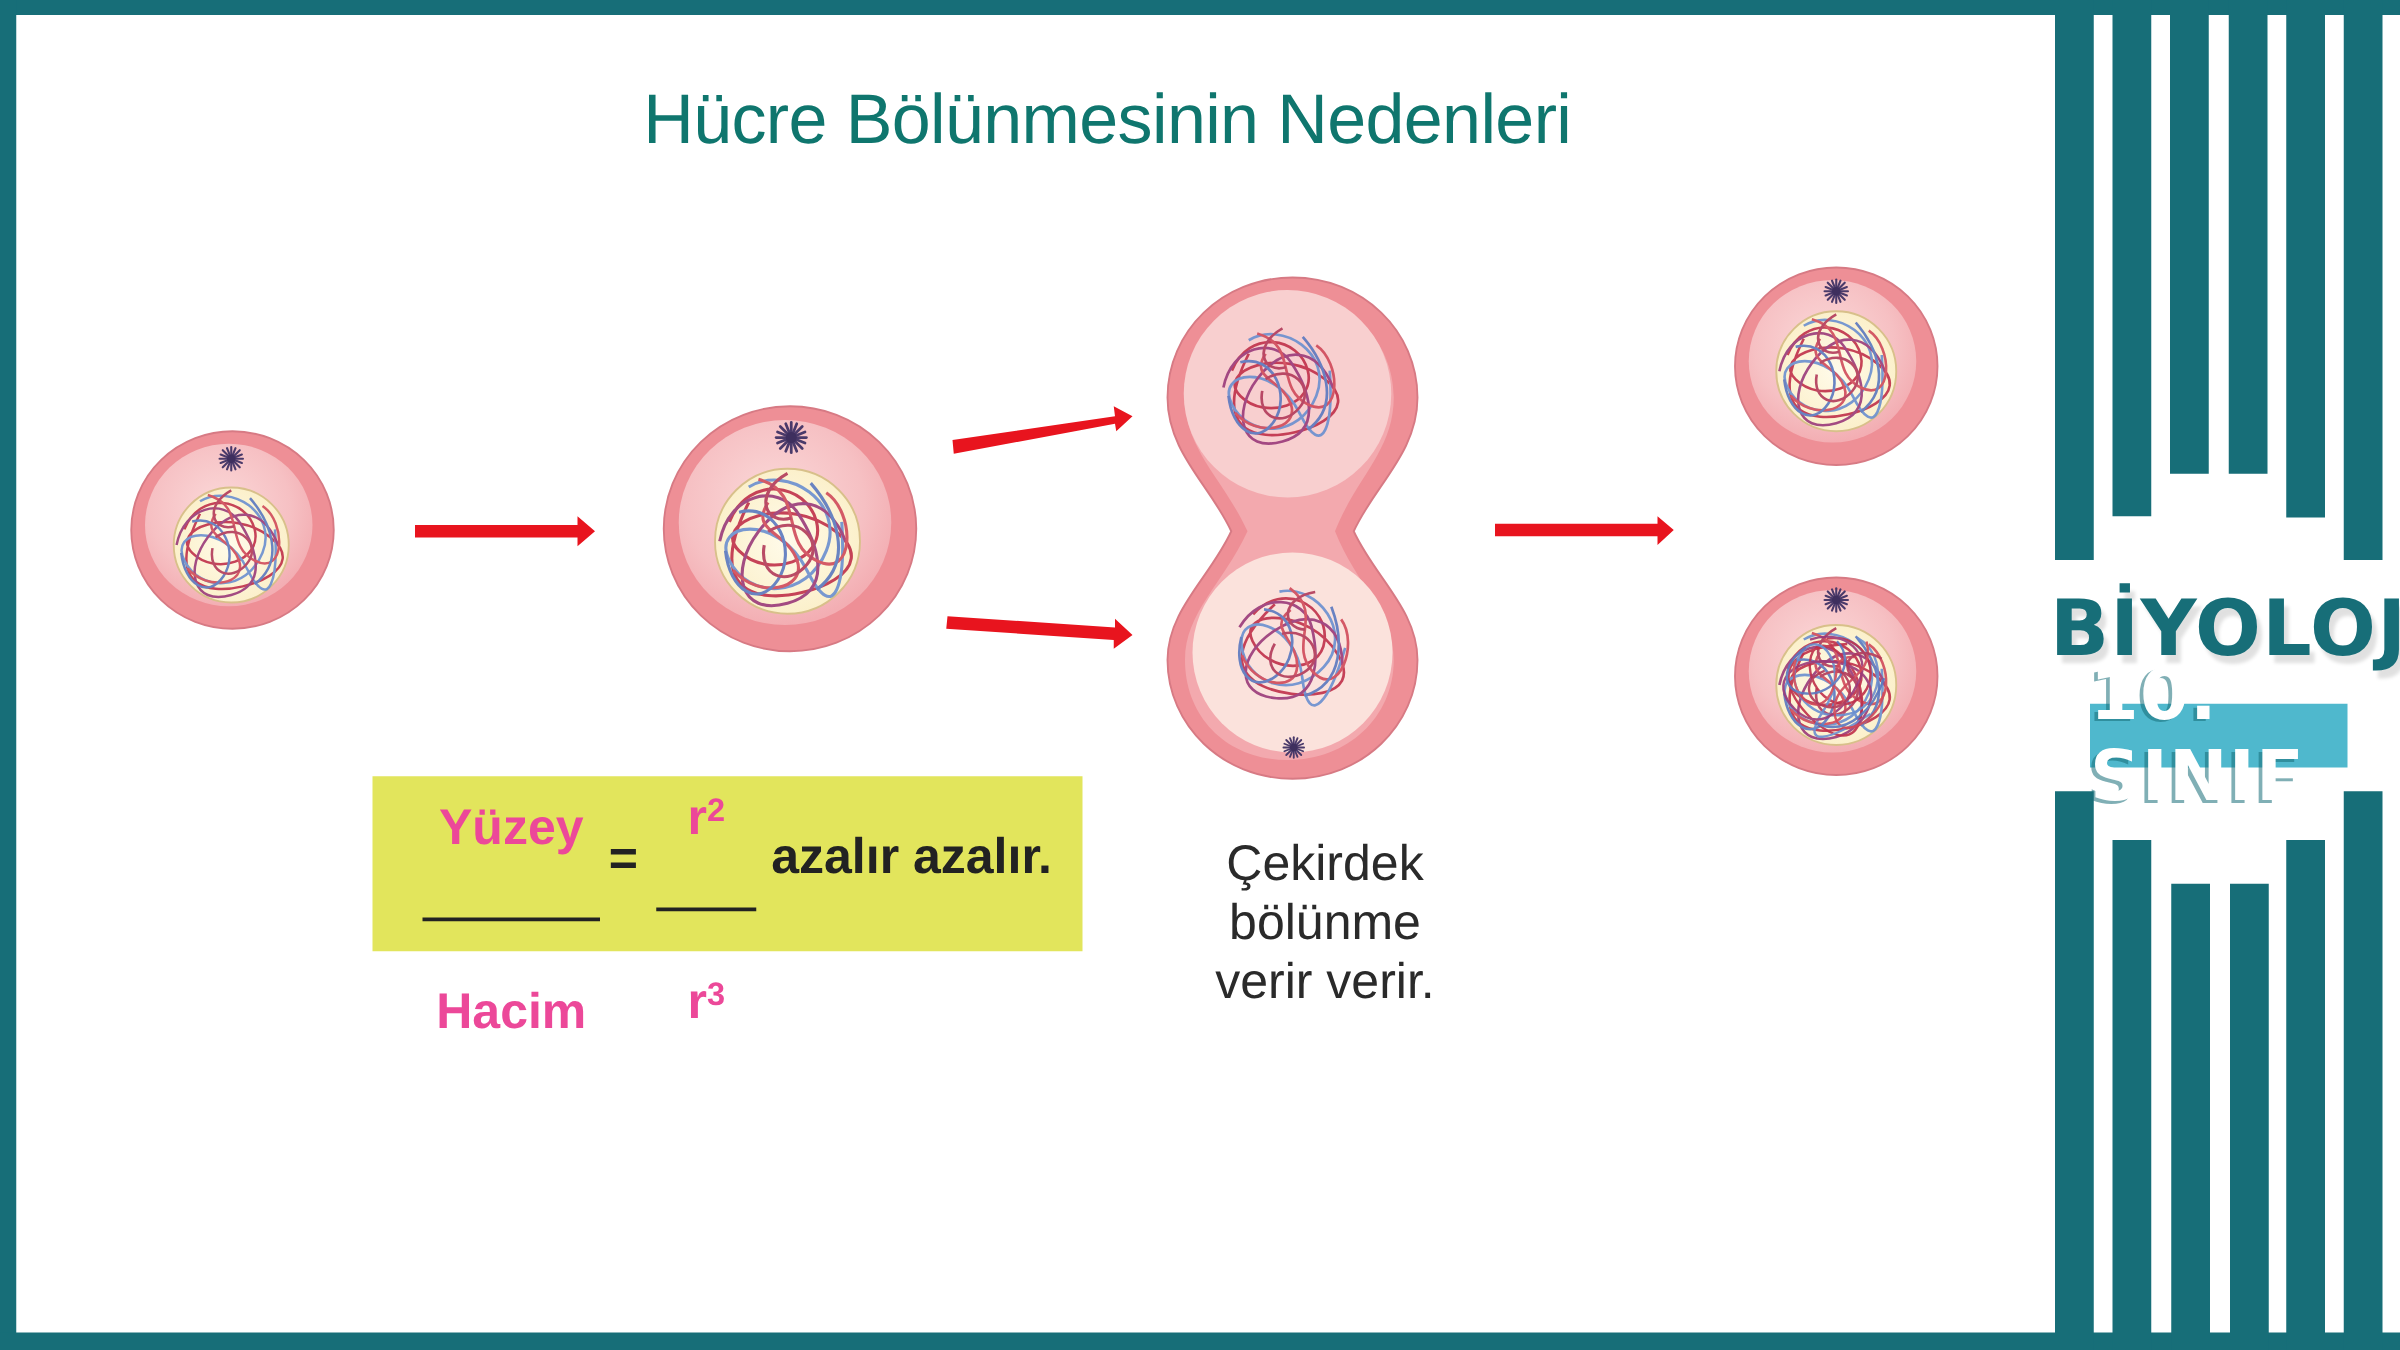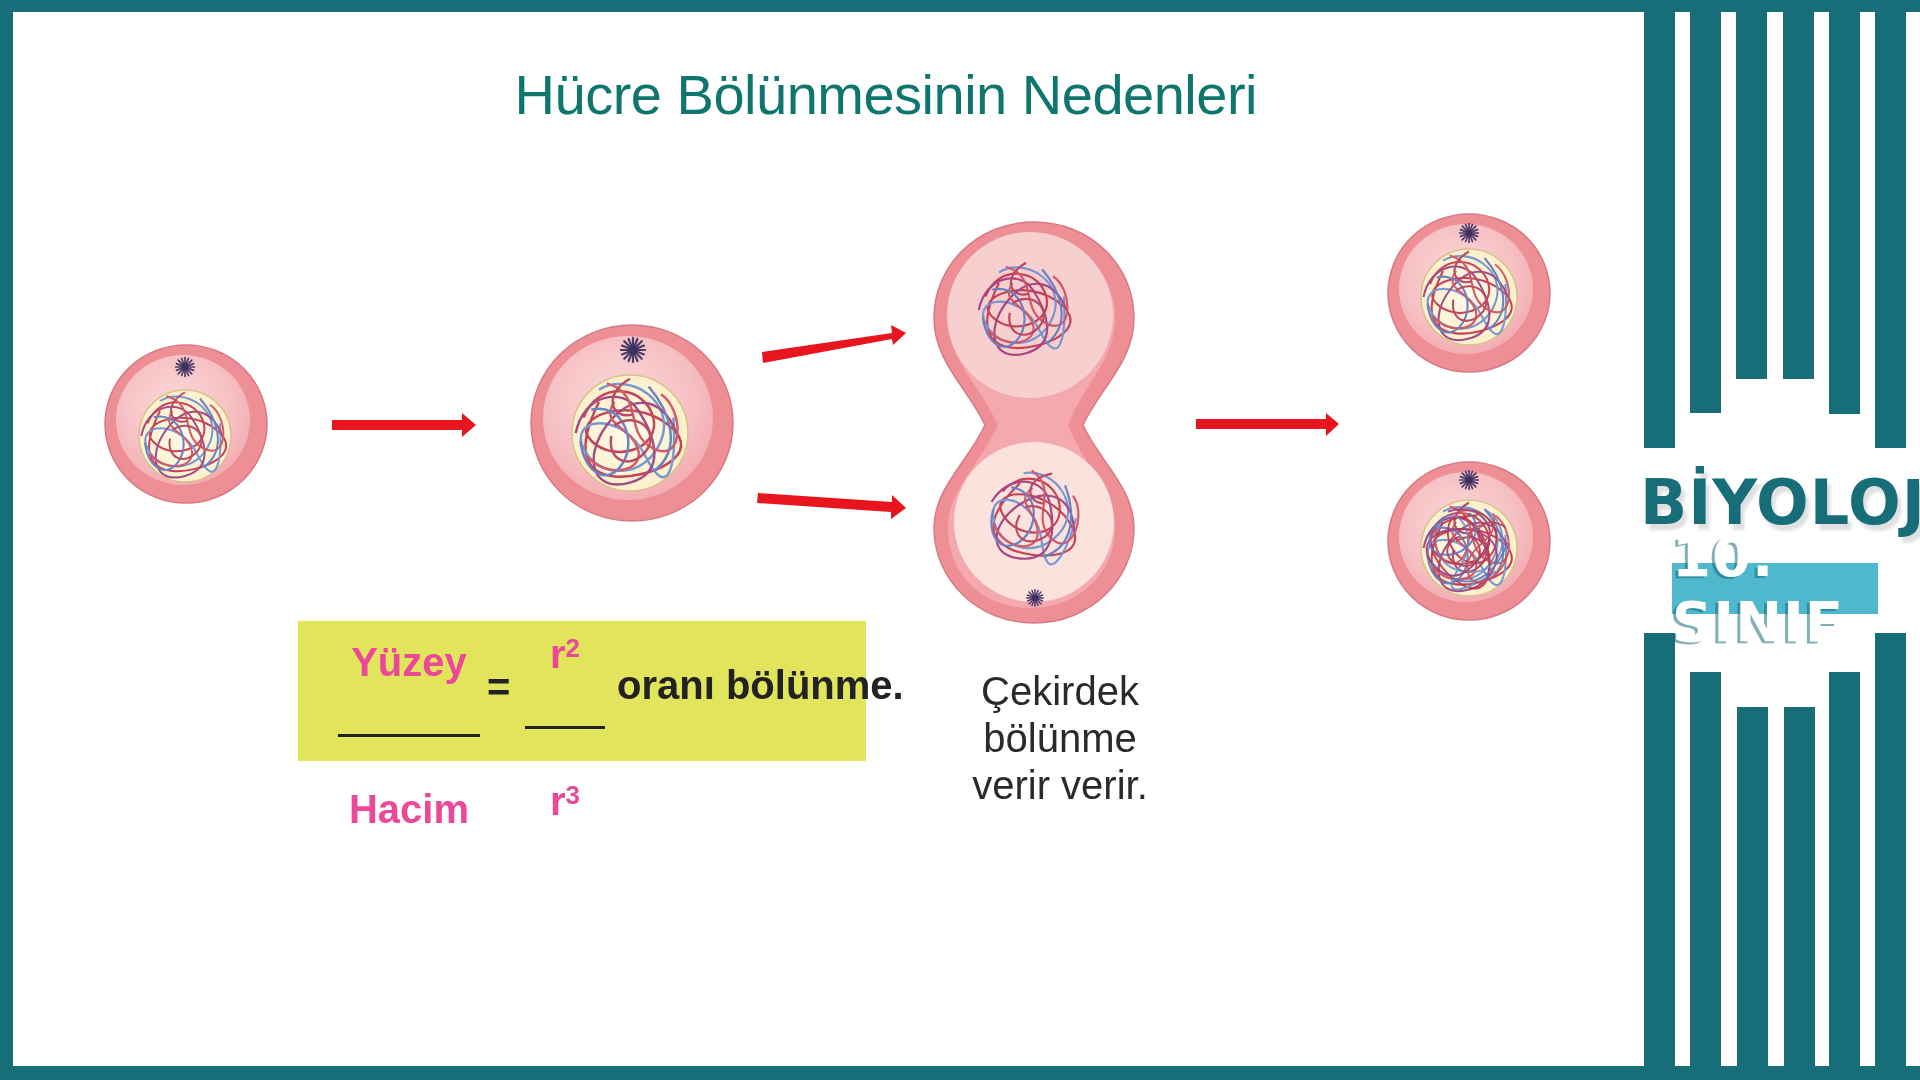--- a/index.html
+++ b/index.html
@@ -169,18 +169,18 @@
   <span class="num">Yüzey</span>
   <span class="bar"></span>
   <span class="den">Hacim</span>
 </div>
 <span class="eq">=</span>
 <div class="frac" style="left:525px;top:632px;width:80px;">
   <span class="num"><span>r</span><sup>2</sup></span>
   <span class="bar"></span>
   <span class="den"><span>r</span><sup>3</sup></span>
 </div>
-<span class="formula-tail">oranı bölünme.</span>
+<span class="formula-tail">azalır azalır.</span>
 
 <div class="caption">
   <div>Çekirdek bölünme</div>
   <div>verir verir.</div>
 </div>
 
 </body></html>

